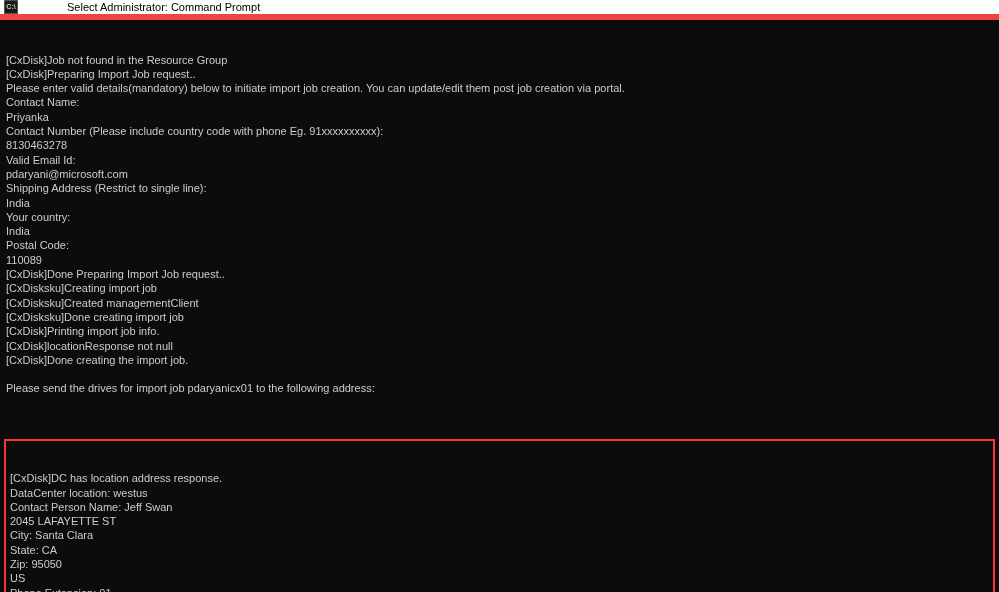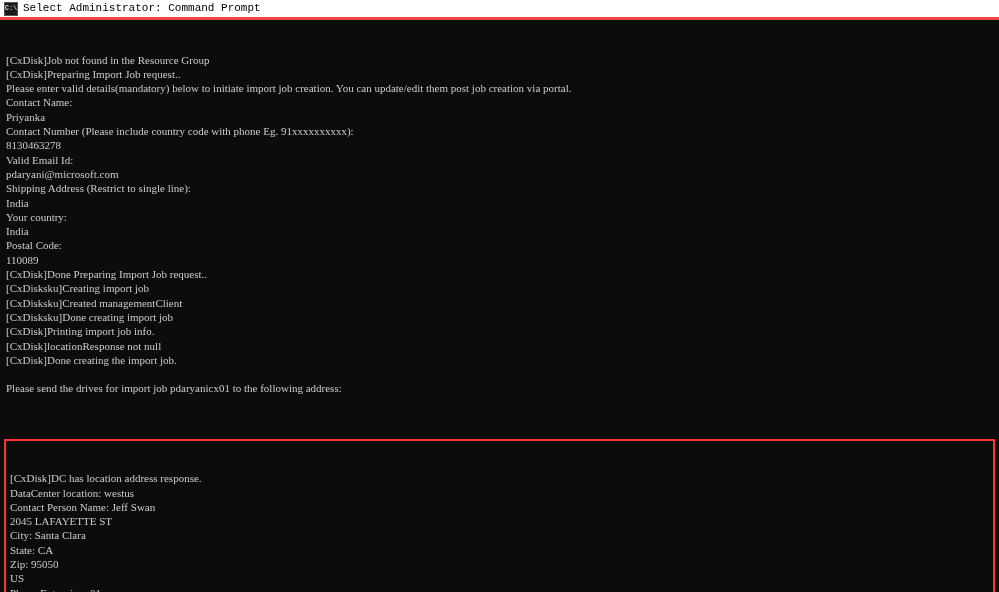--- a/index.html
+++ b/index.html
@@ -17,23 +17,24 @@
       height: 592px;
       overflow: hidden;
     }
     .title-bar {
       background: #ffffff;
       color: #000000;
       display: flex;
       align-items: center;
       height: 20px;
       padding: 0 4px;
-      font-family: Liberation Mono, monospace;
+      font-family: Liberation Sans, sans-serif;
       font-size: 11px;
-      border-bottom: 3px solid #ef4444;
+      border-bottom: 6px solid #ef4444;
+      gap: 44px;
     }
     .title-icon {
       width: 14px;
       height: 14px;
       background: #1a1a1a;
       margin-right: 5px;
       display: flex;
       align-items: center;
       justify-content: center;
       color: #ccc;
@@ -48,21 +49,21 @@
     }
     .highlight-box {
       border: 2px solid #ff3333;
       padding: 2px 4px;
       margin: 0;
       margin-left: -2px;
       margin-right: -2px;
     }
     .line {
       white-space: pre;
-      font-family: Liberation Serif, serif;
+      font-family: Liberation Sans, sans-serif;
     }
   </style>
 </head>
 <body>
 
 <div class="title-bar">
   <div class="title-icon">C:\</div>
   <span>Select Administrator: Command Prompt</span>
 </div>
 

